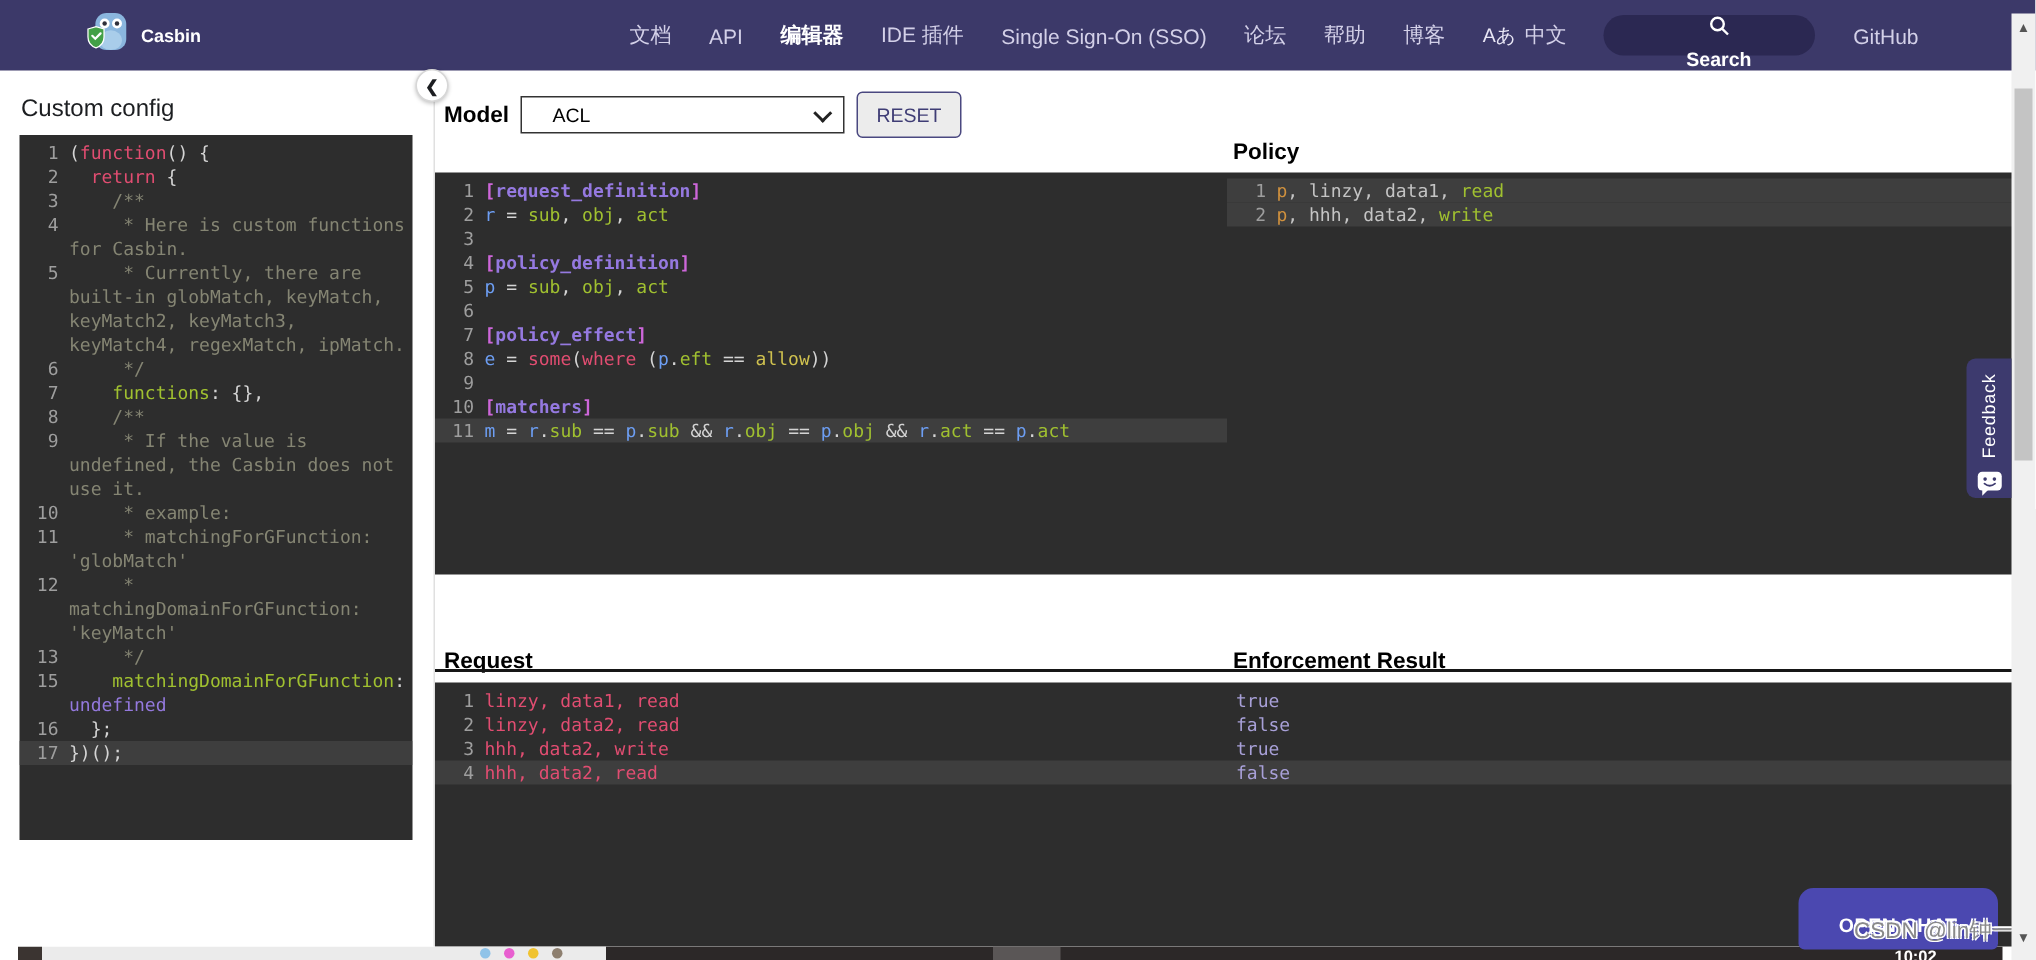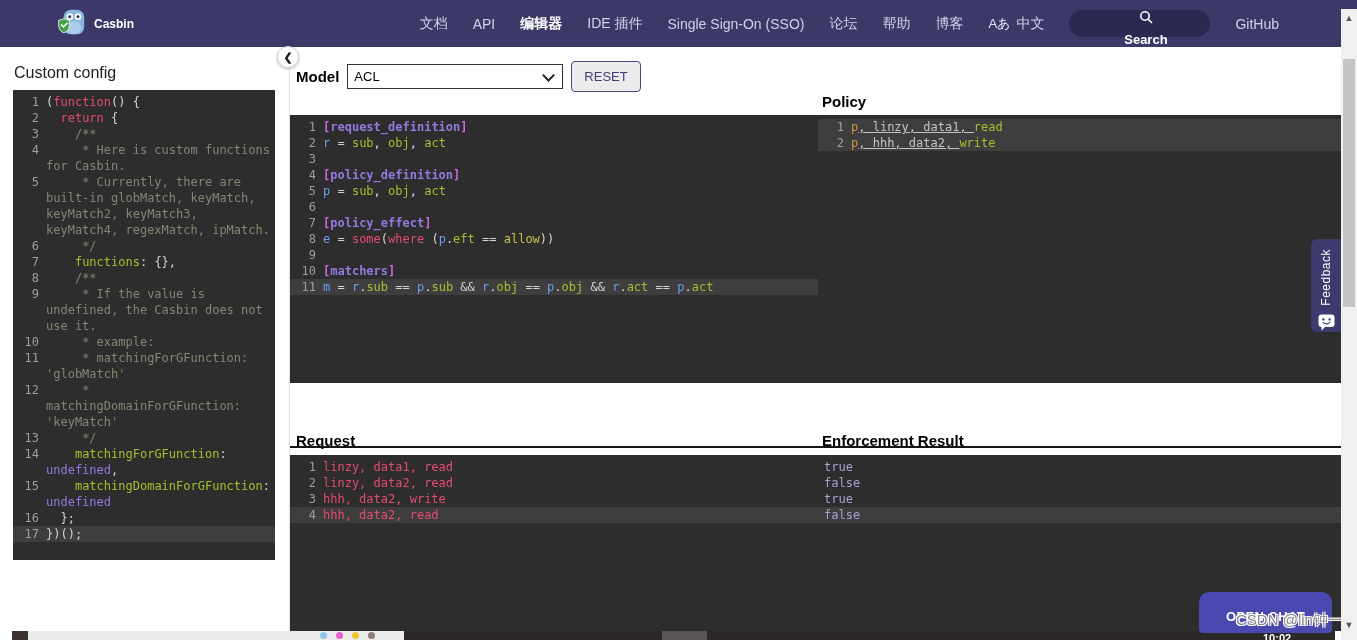--- a/index.html
+++ b/index.html
@@ -59,35 +59,35 @@
   .tk-cmt{color:#858573;}
   .tk-ud{color:#9479dd;}
   .tk-pun{color:#d4d4d4;}
   .tk-op{color:#d4d4d4;}
   .tk-var{color:#6d9ef3;}
   .tk-prop{color:#a0c030;}
   .tk-sec{color:#9579e0;font-weight:bold;}
   .tk-secb{color:#cd66d9;font-weight:bold;}
   .tk-val{color:#cfc14f;}
   .tk-org{color:#d0913e;}
-  .tk-gray{color:#c4c4c4;text-decoration:underline;}
+  .tk-gray{color:#c4c4c4;}
   .tk-pink{color:#e14d71;}
   .tk-lav{color:#a8a0d8;}
   #custom-editor{left:13px;top:90px;width:262px;height:470px;}
   #model-editor{left:290px;top:115px;width:528px;height:268px;}
   #policy-editor{left:818px;top:115px;width:527px;height:268px;}
   #request-editor{left:290px;top:455px;width:528px;height:176px;}
   #result-editor{left:818px;top:455px;width:527px;height:176px;}
   
   .model-row{position:absolute;left:296px;top:61px;display:flex;align-items:center;gap:8px;}
   .model-label{font-size:15px;font-weight:bold;color:#000;}
   .select-wrap{position:relative;width:216px;height:25px;}
   .select-box{
     width:216px;height:25px;background:#fff;border:1px solid #333;box-sizing:border-box;
-    font-size:13px;color:#000;display:flex;align-items:center;padding-left:6px;cursor:pointer;
+    font-size:13px;color:#000;display:flex;align-items:center;padding-left:20px;cursor:pointer;
   }
   .select-chevron{
     position:absolute;right:10px;top:7px;width:7px;height:7px;
     border-right:2px solid #222;border-bottom:2px solid #222;transform:rotate(45deg);
   }
   .reset-btn{
     height:31px;background:#ececec;border:1px solid #4a4880;border-radius:4px;
     color:#3f3d75;font-size:13px;padding:0 12px;cursor:pointer;
     font-family:"Liberation Sans",sans-serif;
   }
@@ -231,24 +231,20 @@
     </div>
     <div class="cm-line">
       <span class="cm-gutter">12</span>
       <span class="cm-code"><span class="tk-cmt">     * matchingDomainForGFunction: 'keyMatch'</span></span>
     </div>
     <div class="cm-line">
       <span class="cm-gutter">13</span>
       <span class="cm-code"><span class="tk-cmt">     */</span></span>
     </div>
     <div class="cm-line">
-      <span class="cm-gutter">14</span>
-      <span class="cm-code"><span class="tk-pun">    </span><span class="tk-id">matchingForGFunction</span><span class="tk-pun">: </span><span class="tk-ud">undefined</span><span class="tk-pun">,</span></span>
-    </div>
-    <div class="cm-line">
       <span class="cm-gutter">15</span>
       <span class="cm-code"><span class="tk-pun">    </span><span class="tk-id">matchingDomainForGFunction</span><span class="tk-pun">: </span><span class="tk-ud">undefined</span></span>
     </div>
     <div class="cm-line">
       <span class="cm-gutter">16</span>
       <span class="cm-code"><span class="tk-pun">  };</span></span>
     </div>
     <div class="cm-line active">
       <span class="cm-gutter">17</span>
       <span class="cm-code"><span class="tk-pun">})();</span></span>

